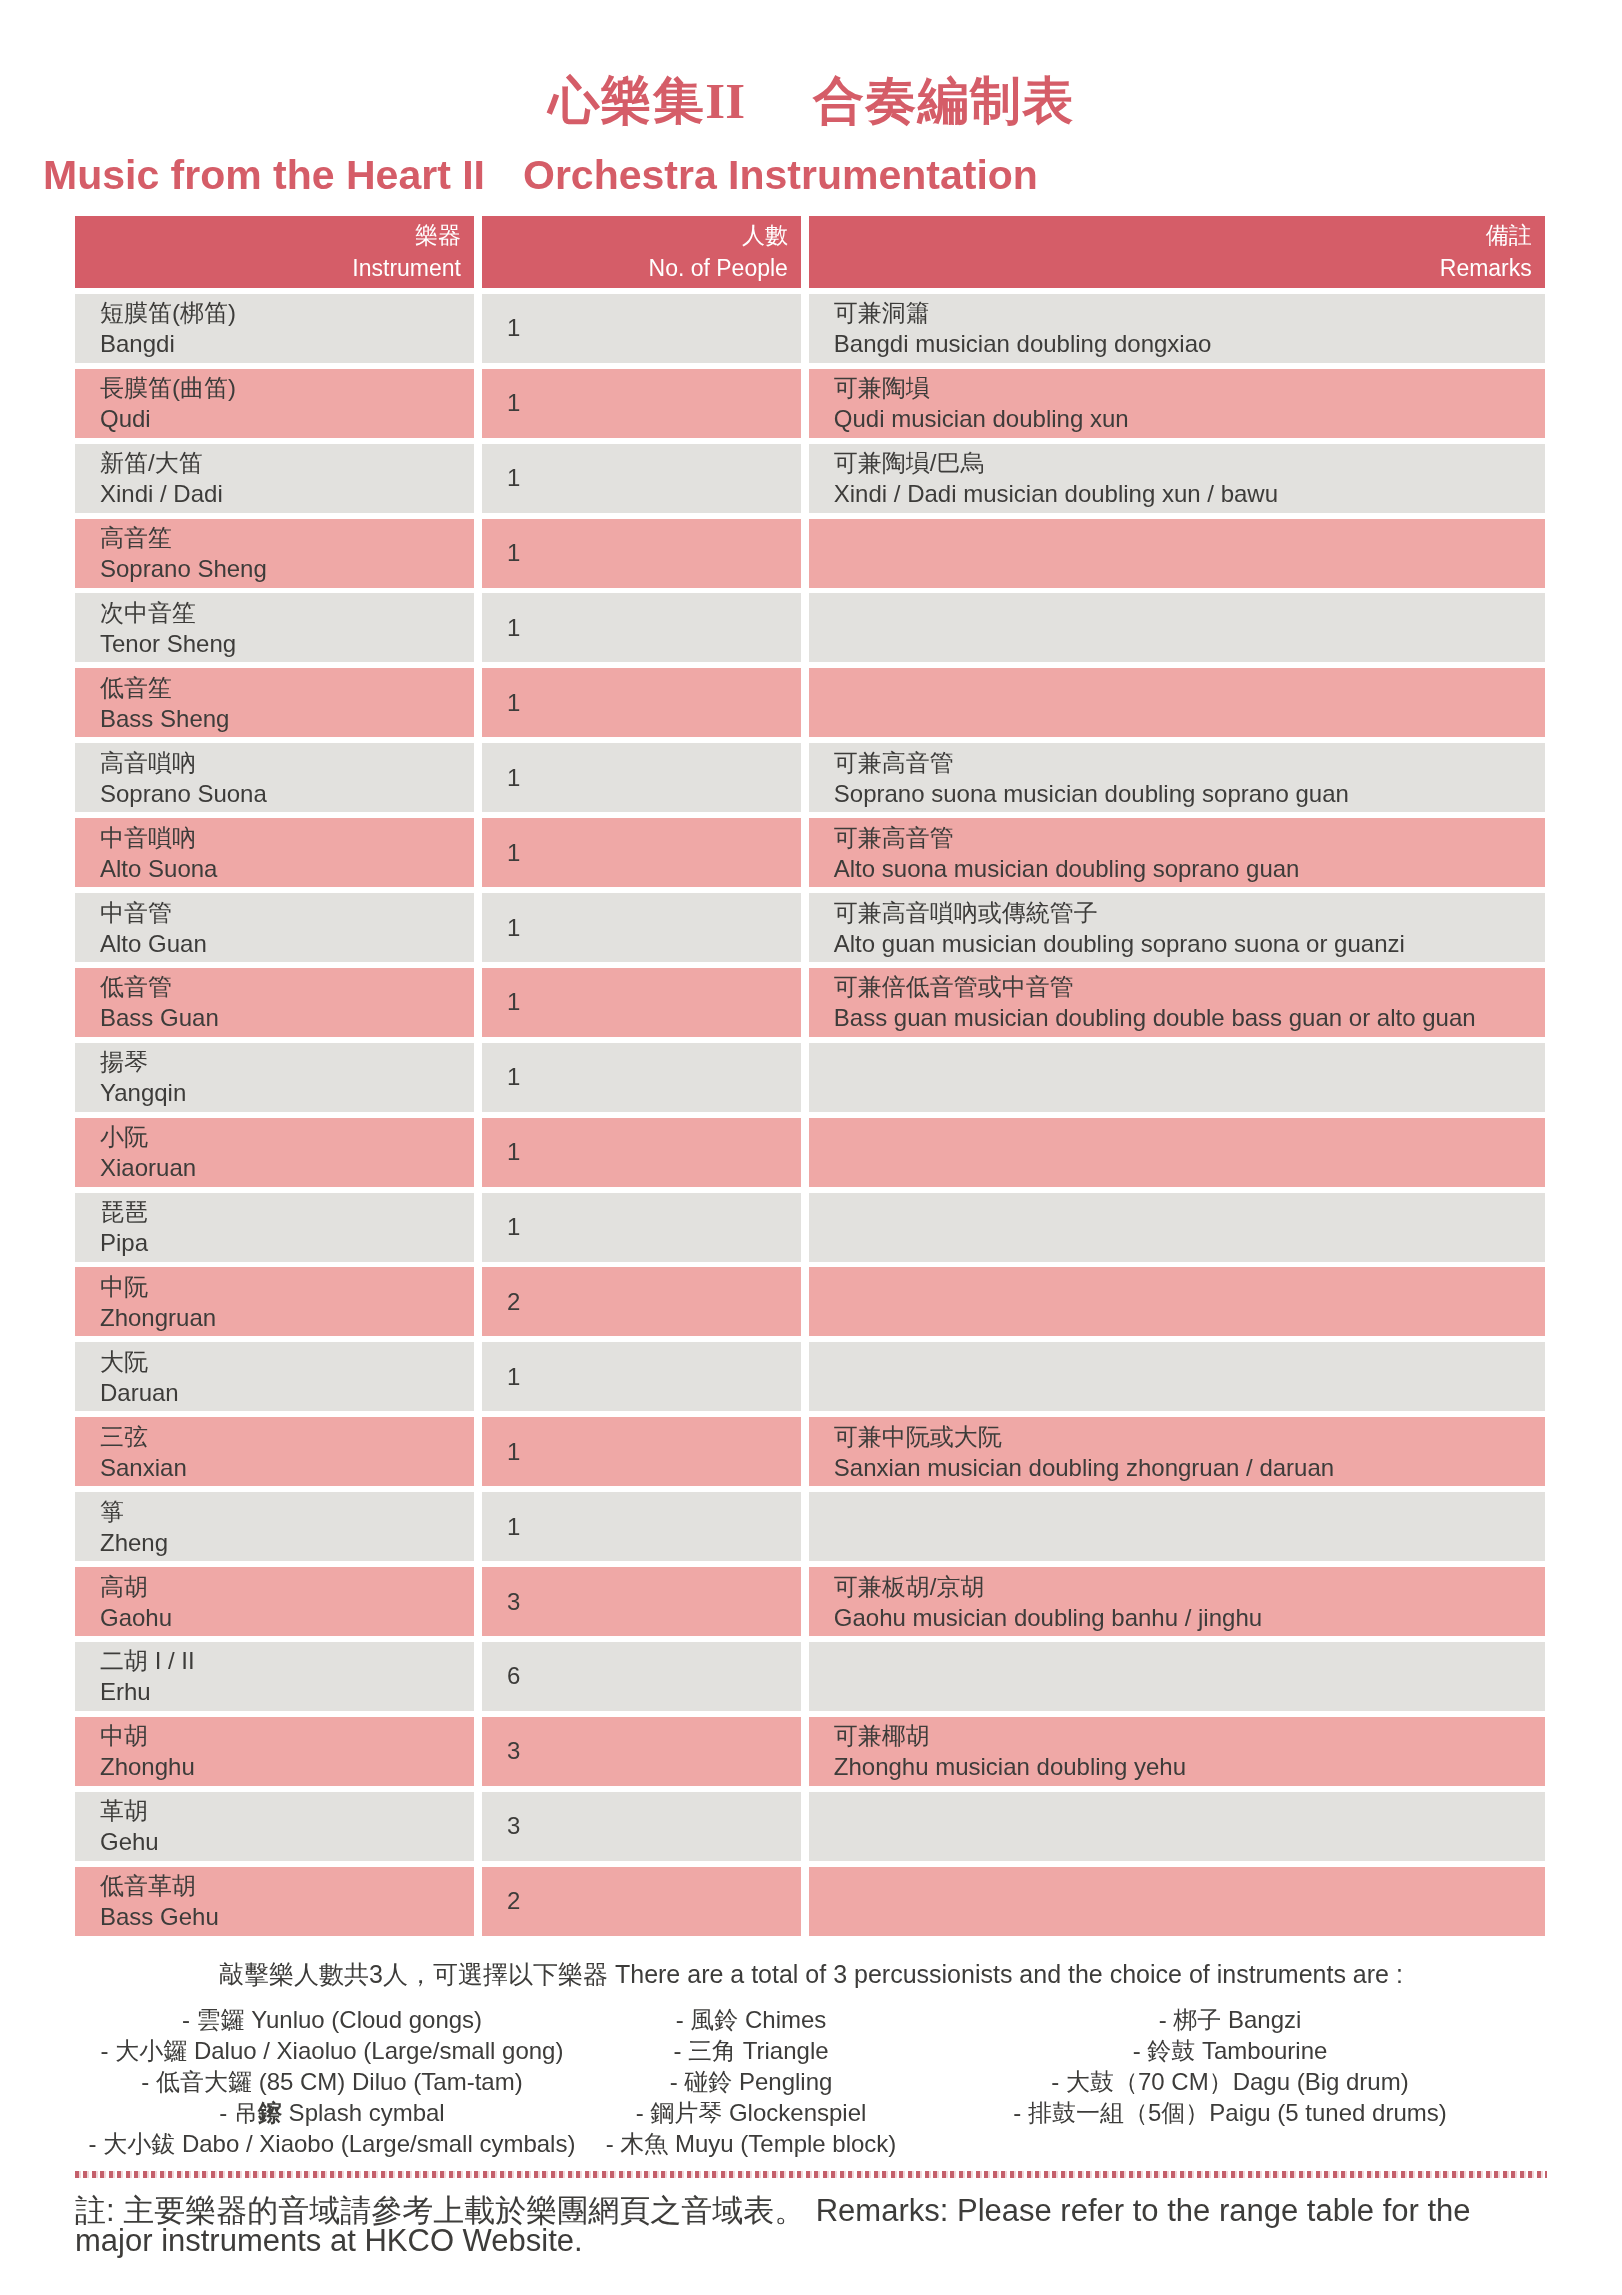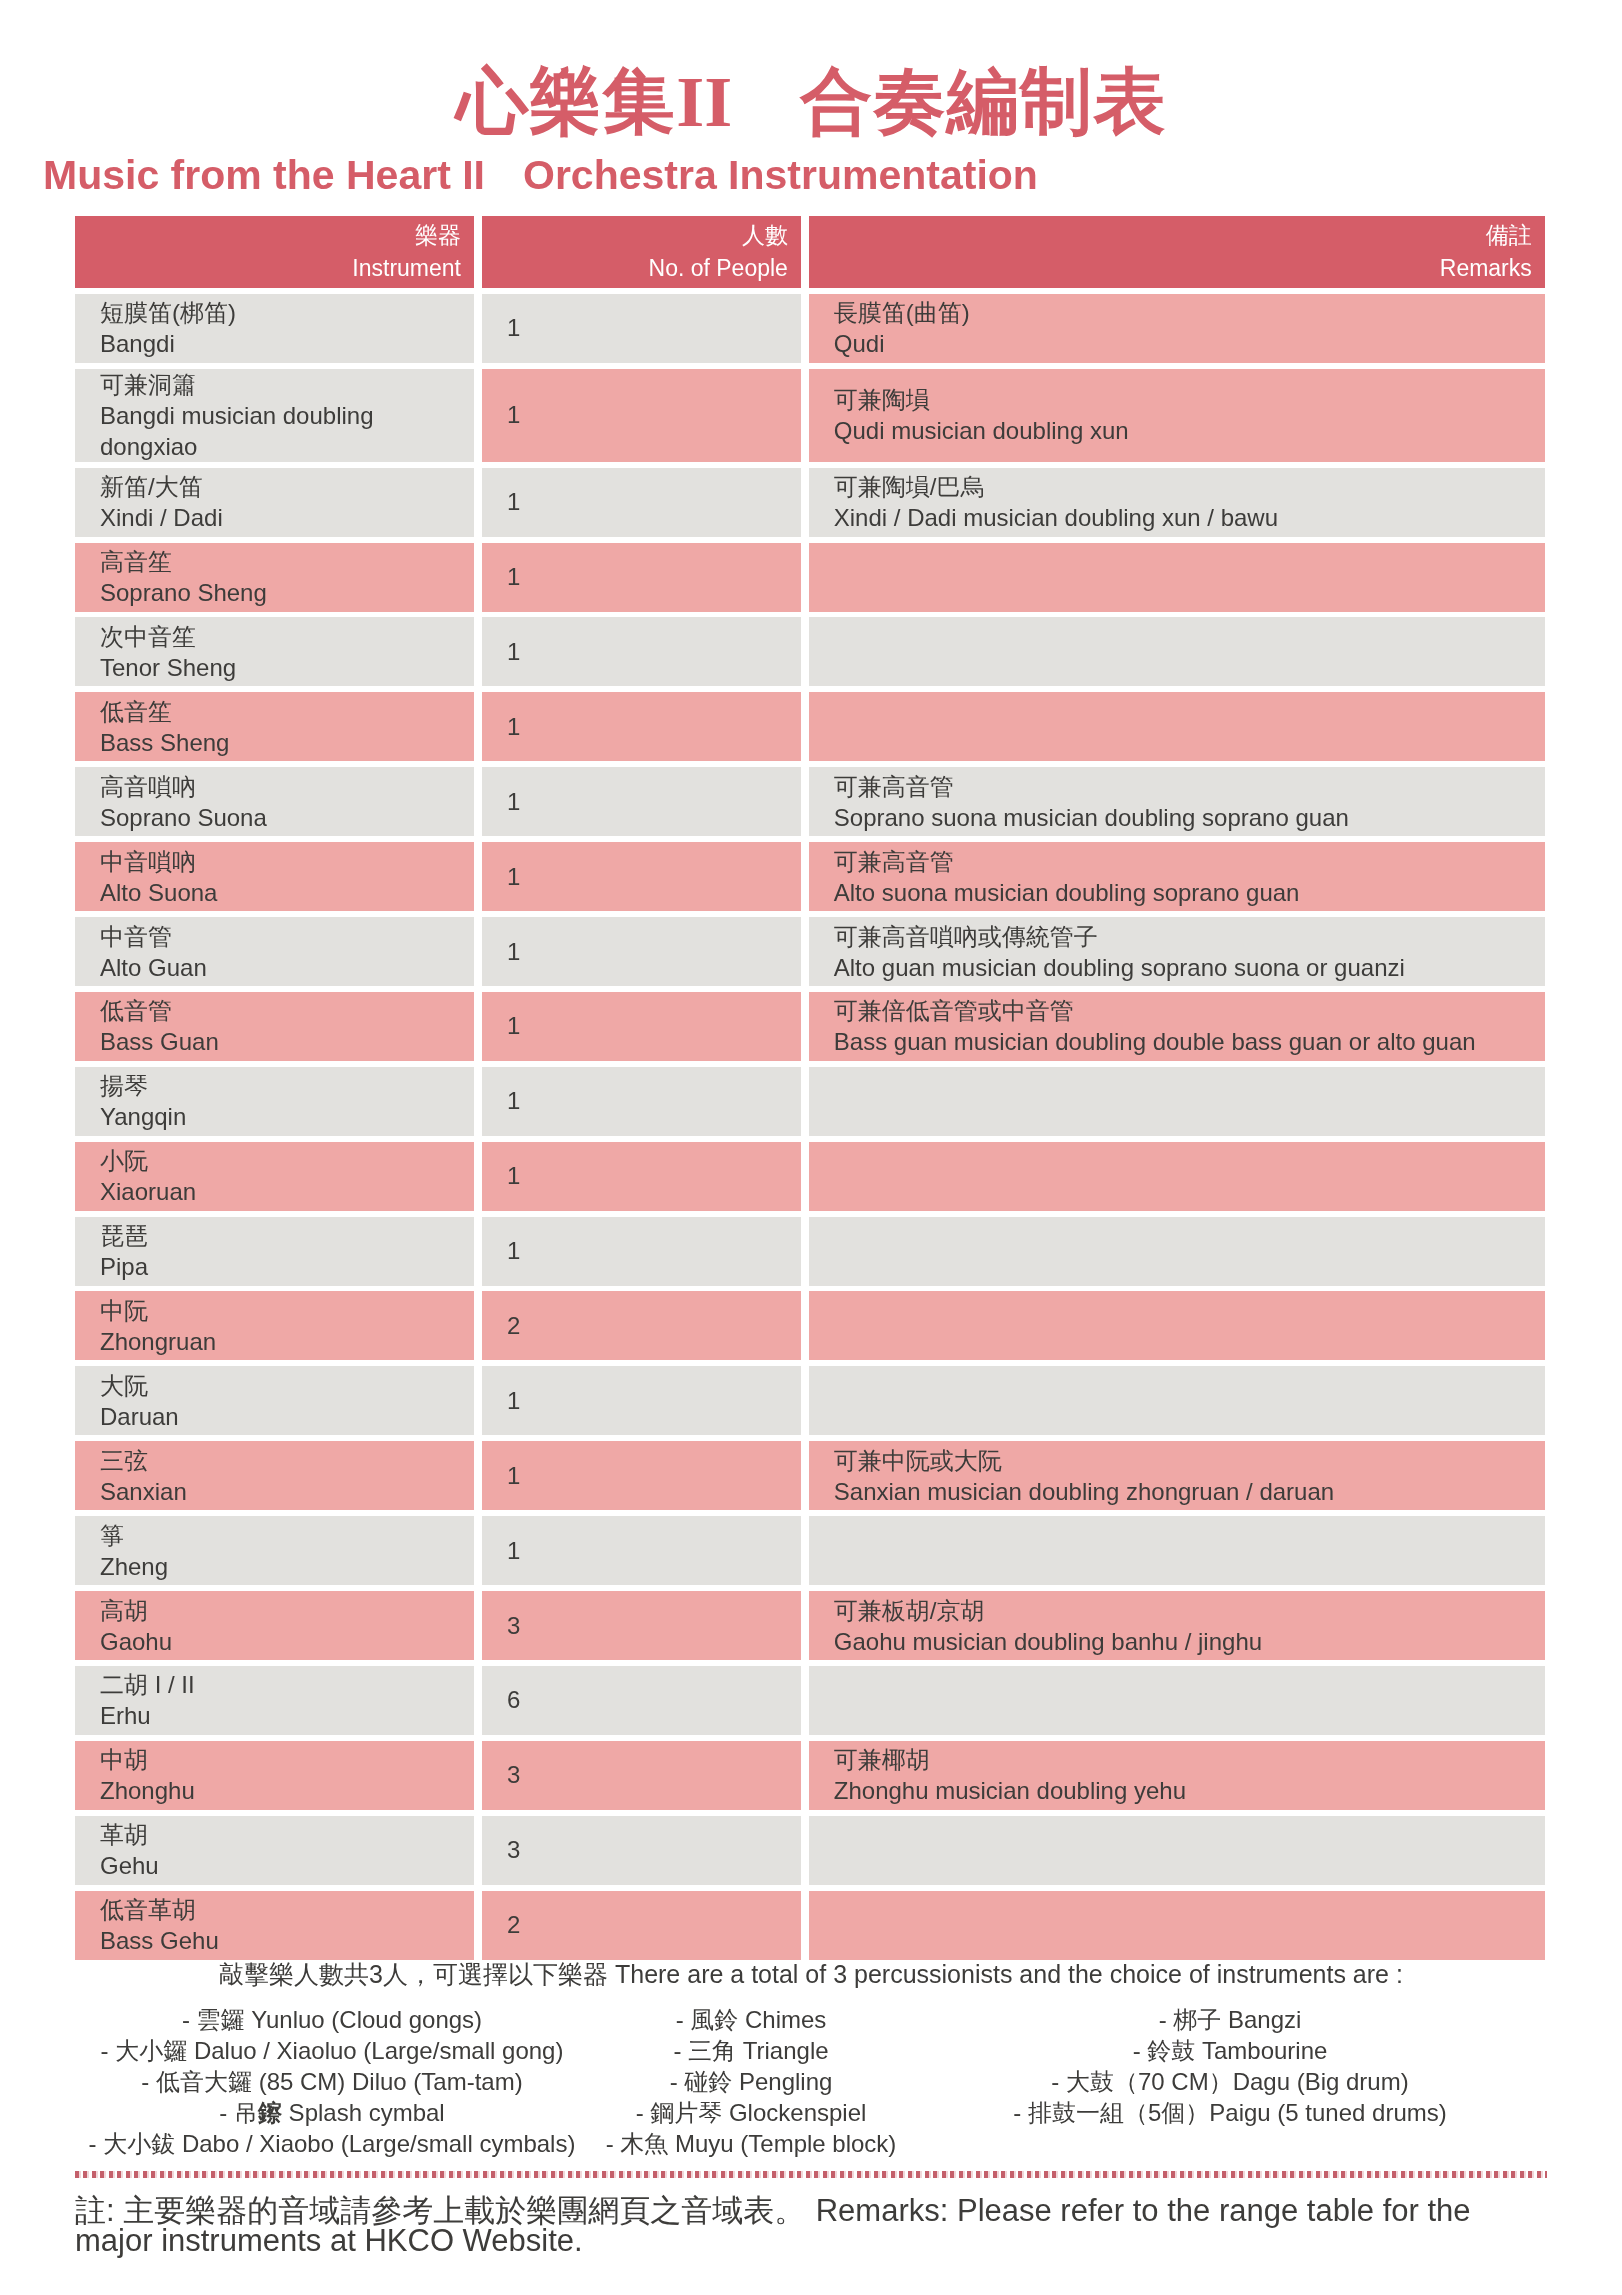--- a/index.html
+++ b/index.html
@@ -9,21 +9,21 @@
     font-family:"Liberation Sans",sans-serif;
     color:#3d3c3a;
     position:relative;
     overflow:hidden;
   }
 
   
   .title-zh{
     position:absolute;top:58px;left:0;width:100%;
     text-align:center;font-weight:bold;
-    font-size:72px;line-height:86px;
+    font-size:51px;line-height:86px;
     color:#d55d68;letter-spacing:1.3px;
   }
   .title-zh .numeral{font-family:"Liberation Serif",serif;letter-spacing:0;}
   .title-gap-zh{display:inline-block;width:68px;}
   .title-en{
     position:absolute;top:154px;left:0;width:100%;
     text-align:left;font-weight:bold;
     font-size:41px;line-height:43px;
     color:#d55d68;
     padding-left:43px;
@@ -96,27 +96,27 @@
     <div class="en">Remarks</div>
   </div>
 
 <div class="cell c-inst gray">
       <div class="zh">短膜笛(梆笛)</div>
       <div class="en">Bangdi</div>
     </div>
     <div class="cell c-num gray">
       <div class="num">1</div>
     </div>
-    <div class="cell c-inst pink">
-      <div class="zh">長膜笛(曲笛)</div>
-      <div class="en">Qudi</div>
-    </div>
     <div class="cell c-rem gray">
       <div class="zh">可兼洞簫</div>
       <div class="en">Bangdi musician doubling dongxiao</div>
+    </div>
+    <div class="cell c-inst pink">
+      <div class="zh">長膜笛(曲笛)</div>
+      <div class="en">Qudi</div>
     </div>
     <div class="cell c-num pink">
       <div class="num">1</div>
     </div>
     <div class="cell c-rem pink">
       <div class="zh">可兼陶塤</div>
       <div class="en">Qudi musician doubling xun</div>
     </div>
     <div class="cell c-inst gray">
       <div class="zh">新笛/大笛</div>

